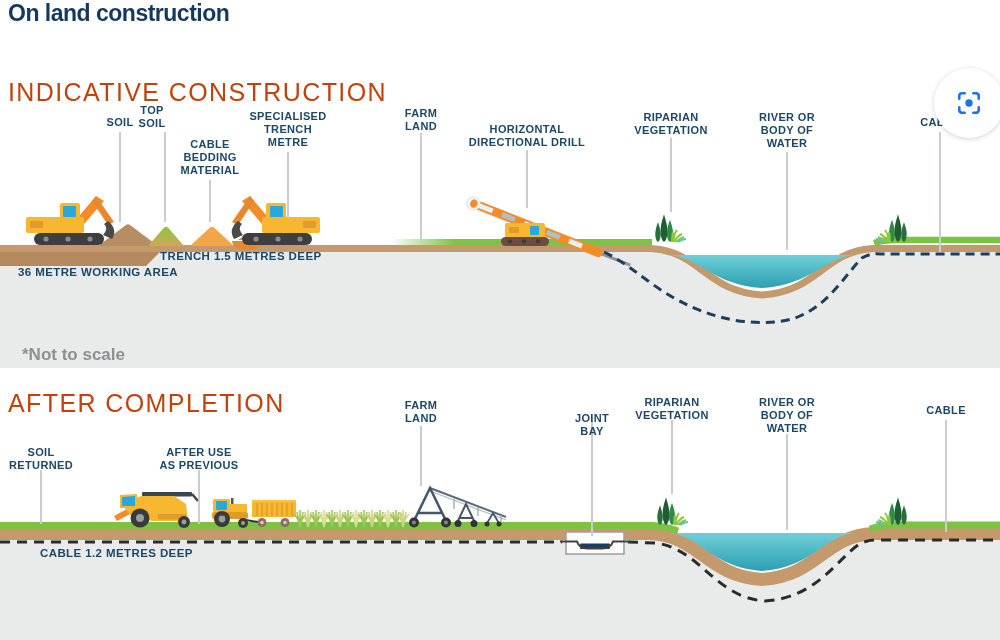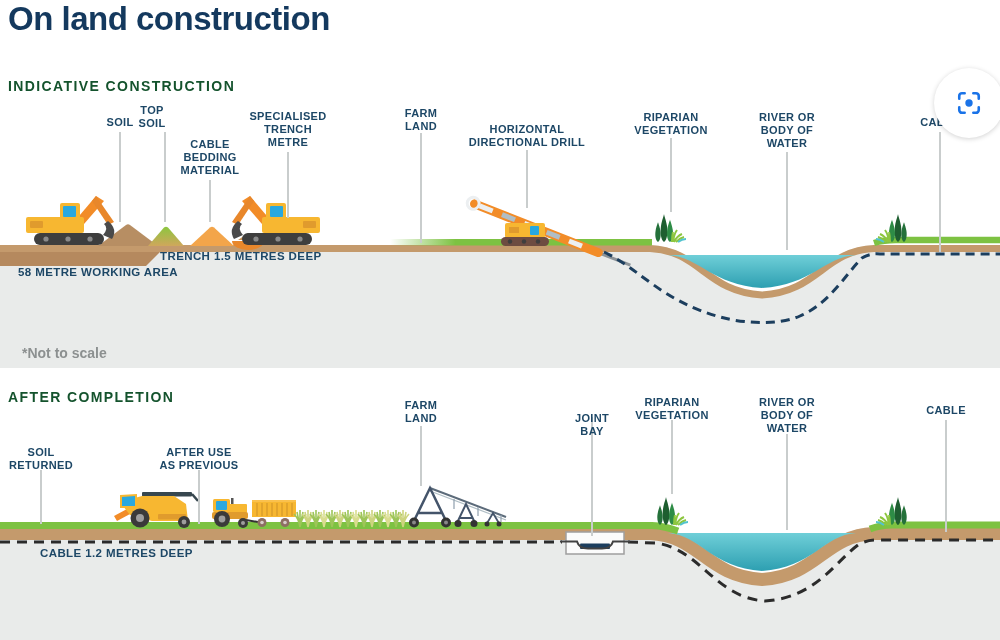--- a/index.html
+++ b/index.html
@@ -1,26 +1,26 @@
 <!DOCTYPE html>
 <html><head>
 <meta charset="utf-8">
 <style>
   html,body{margin:0;padding:0;background:#fff;}
   body{width:1000px;height:640px;position:relative;overflow:hidden;
        font-family:"Liberation Sans",sans-serif;}
   .abs{position:absolute;}
-  .page-title{left:8px;top:0;font-size:33px;font-weight:800;letter-spacing:-.5px;
+  .page-title{left:8px;top:0;font-size:23px;font-weight:800;letter-spacing:-.5px;
        color:#14395E;line-height:1.15;}
-  .sec-heading{font-size:14px;font-weight:700;letter-spacing:1.4px;color:#14532d;}
+  .sec-heading{font-size:25px;font-weight:400;letter-spacing:1.4px;color:#c2410c;}
   .lbl{transform:translateX(-50%);text-align:center;color:#1D4766;font-weight:bold;
        font-size:11px;line-height:1.18;letter-spacing:.35px;white-space:pre-line;z-index:6;}
   .leader{width:2px;background:#C9CDCD;z-index:5;}
   .annot{color:#1D4766;font-weight:bold;font-size:11.5px;letter-spacing:.4px;z-index:6;}
-  .scale-note{color:#8C9090;font-weight:bold;font-size:14px;z-index:6;}
+  .scale-note{color:#8C9090;font-weight:bold;font-size:17px;z-index:6;}
   .scene{left:0;z-index:2;}
   .lens-btn{left:934px;top:68px;width:70px;height:70px;border-radius:50%;background:#fff;
        box-shadow:0 1px 5px rgba(0,0,0,.18);z-index:8;display:flex;align-items:center;
        justify-content:center;cursor:pointer;border:none;}
 </style>
 </head>
 <body>
 
 <div class="abs page-title">On land construction</div>
 
@@ -145,21 +145,21 @@
 <div class="abs lbl" style="left:527px;top:123px;">HORIZONTAL
 DIRECTIONAL DRILL</div>
 <div class="abs lbl" style="left:671px;top:111px;">RIPARIAN
 VEGETATION</div>
 <div class="abs lbl" style="left:787px;top:111px;">RIVER OR
 BODY OF
 WATER</div>
 <div class="abs lbl" style="left:940px;top:116px;">CABLE</div>
 
 <div class="abs annot" style="left:160px;top:250px;text-align:center;">TRENCH 1.5 METRES DEEP</div>
-<div class="abs annot" style="left:18px;top:266px;">58 METRE WORKING AREA</div>
+<div class="abs annot" style="left:18px;top:266px;">36 METRE WORKING AREA</div>
 <div class="abs scale-note" style="left:22px;top:345px;">*Not to scale</div>
 
 <div class="abs sec-heading" style="left:8px;top:389px;">AFTER COMPLETION</div>
 
 <svg class="abs scene" style="top:470px;" width="1000" height="170" viewBox="0 0 1000 170">
   <g>
     <path d="M0,57 L650,57 C700,59 706,102 762,105 C818,102 824,59 874,57 L1000,57 L1000,170 L0,170 Z" fill="#E9EBEA"></path>
     <path d="M0,63.5 L650,63.5 C700,65.5 706,106 762,109.5 C818,106 824,65.5 874,63.5 L1000,63.5" fill="none" stroke="#C49A6C" stroke-width="13"></path>
     <path d="M668,63 C700,65 712,98 762,101 C812,98 824,65 856,63 Z" fill="url(#waterGrad)"></path>
     <path d="M0,55.5 L652,55.5 C662,56 670,58 678,61" fill="none" stroke="#7DC242" stroke-width="7"></path>

